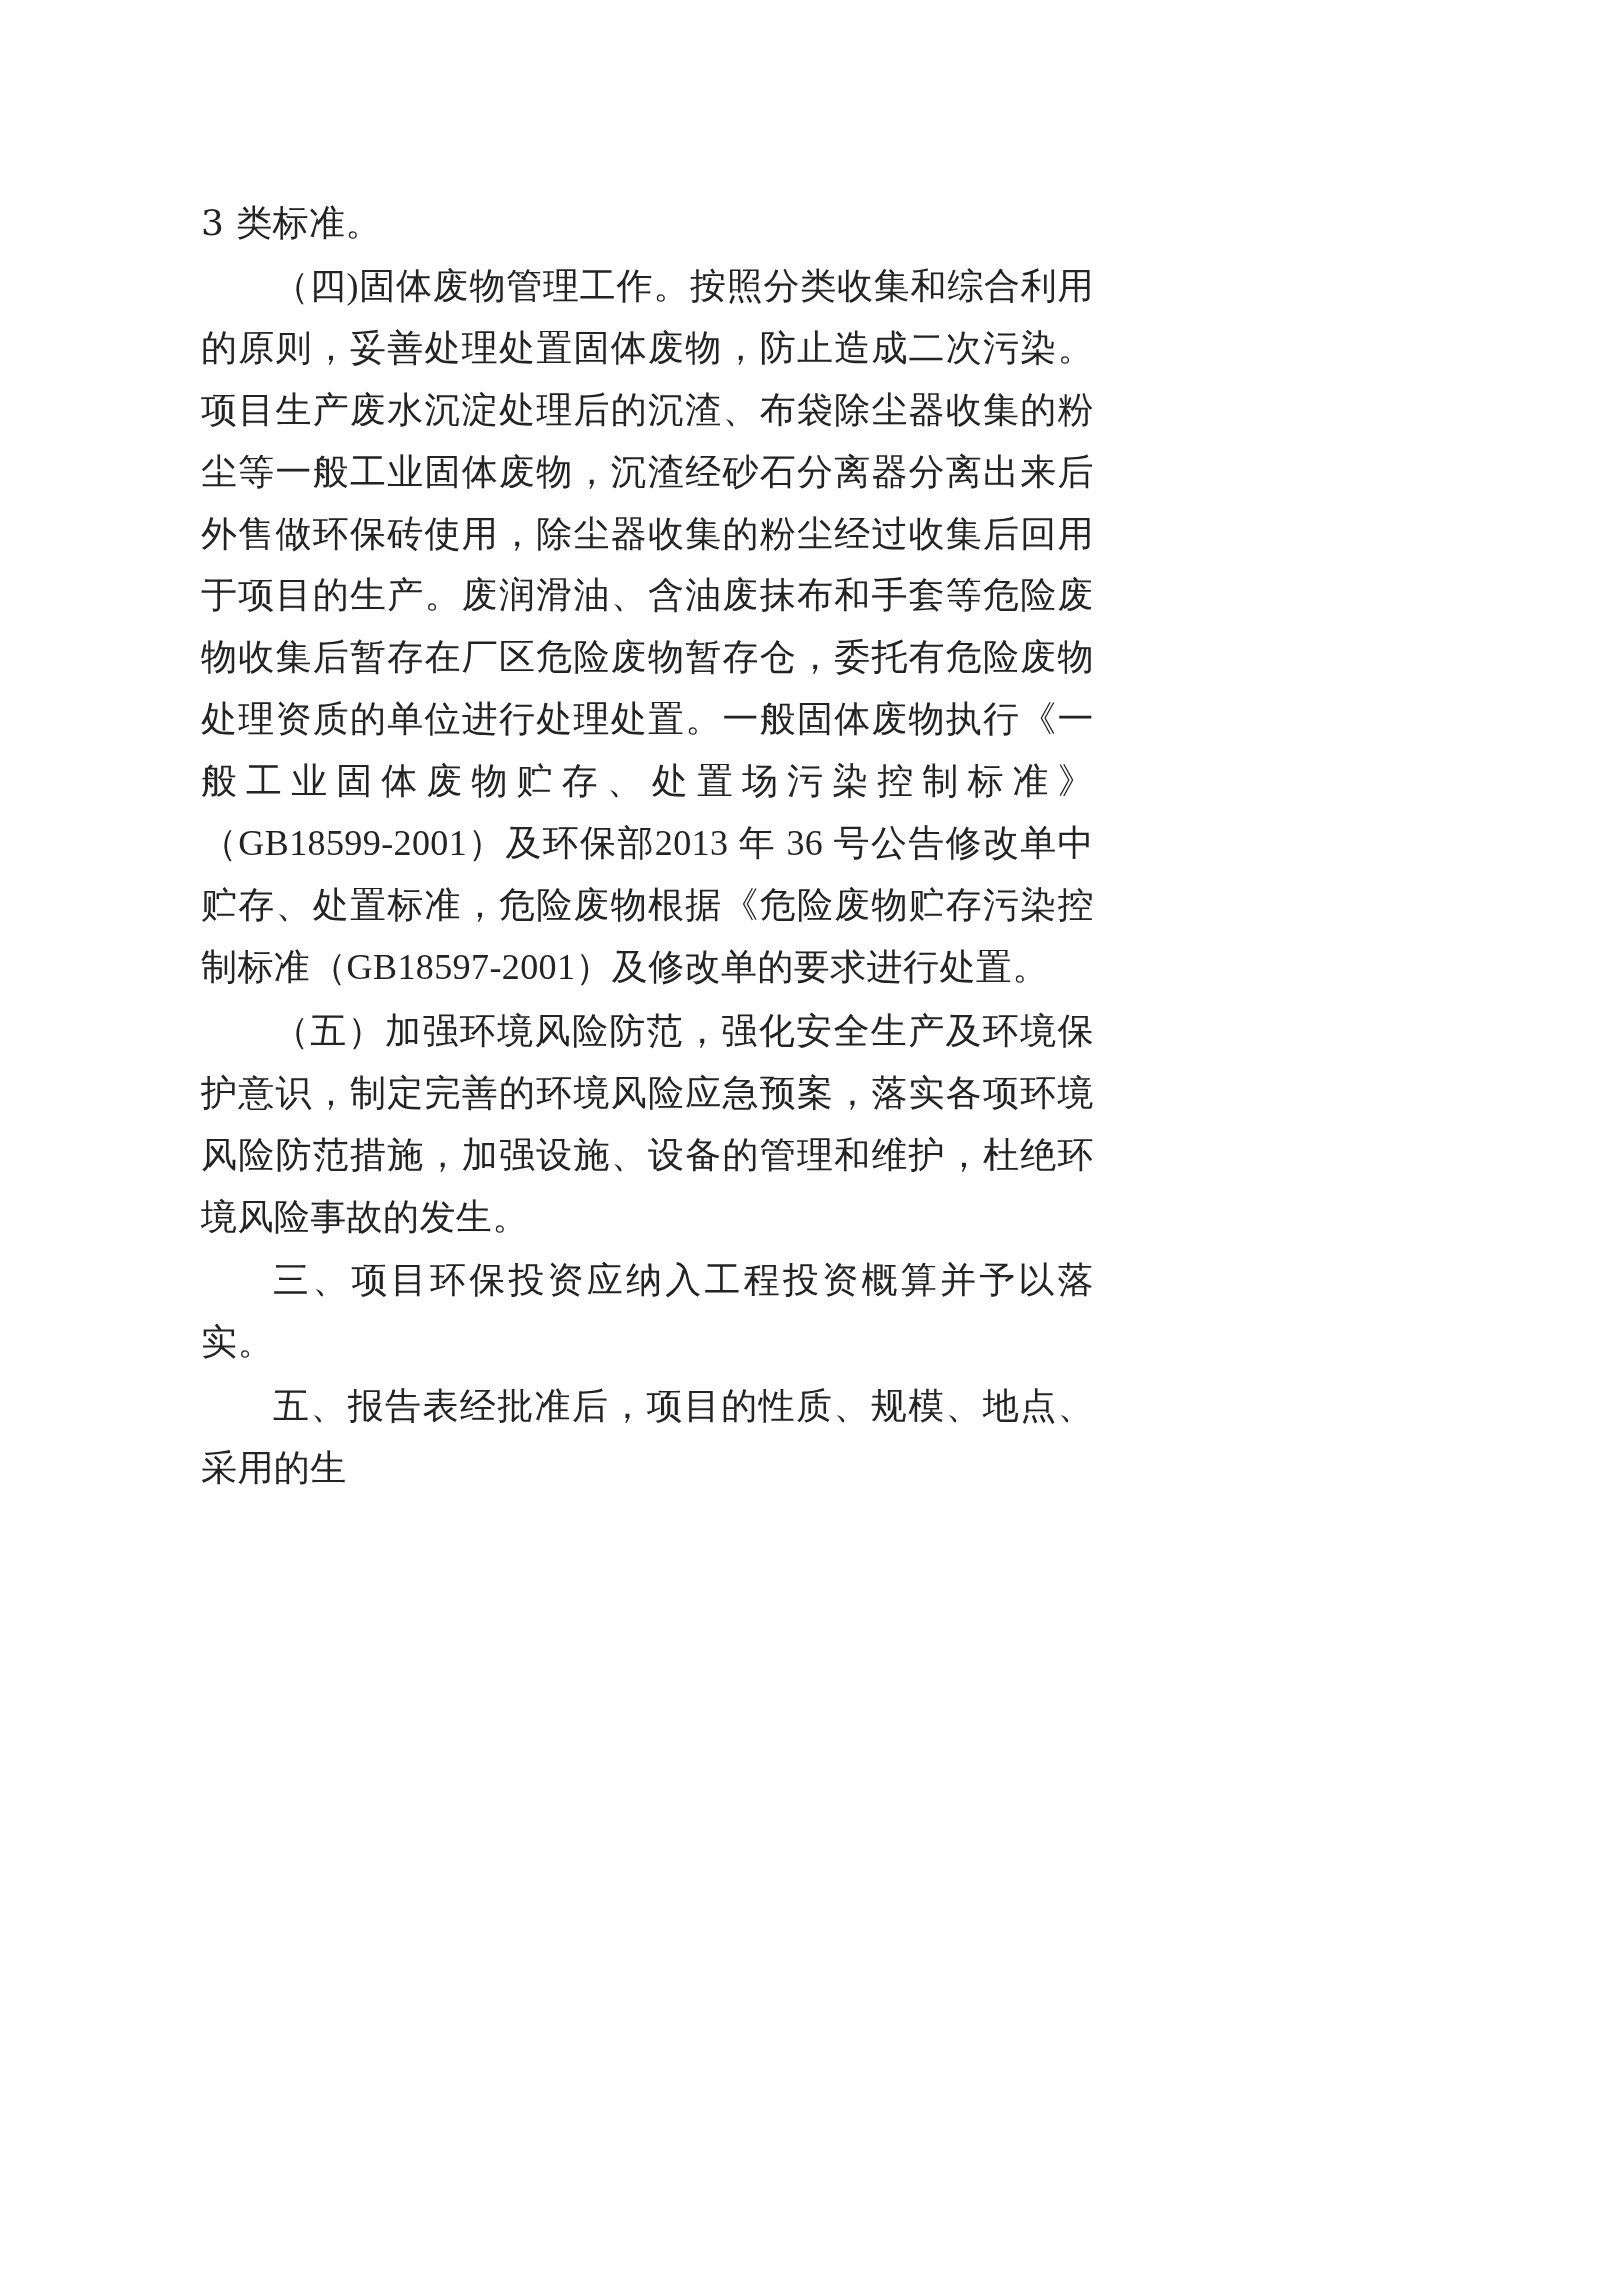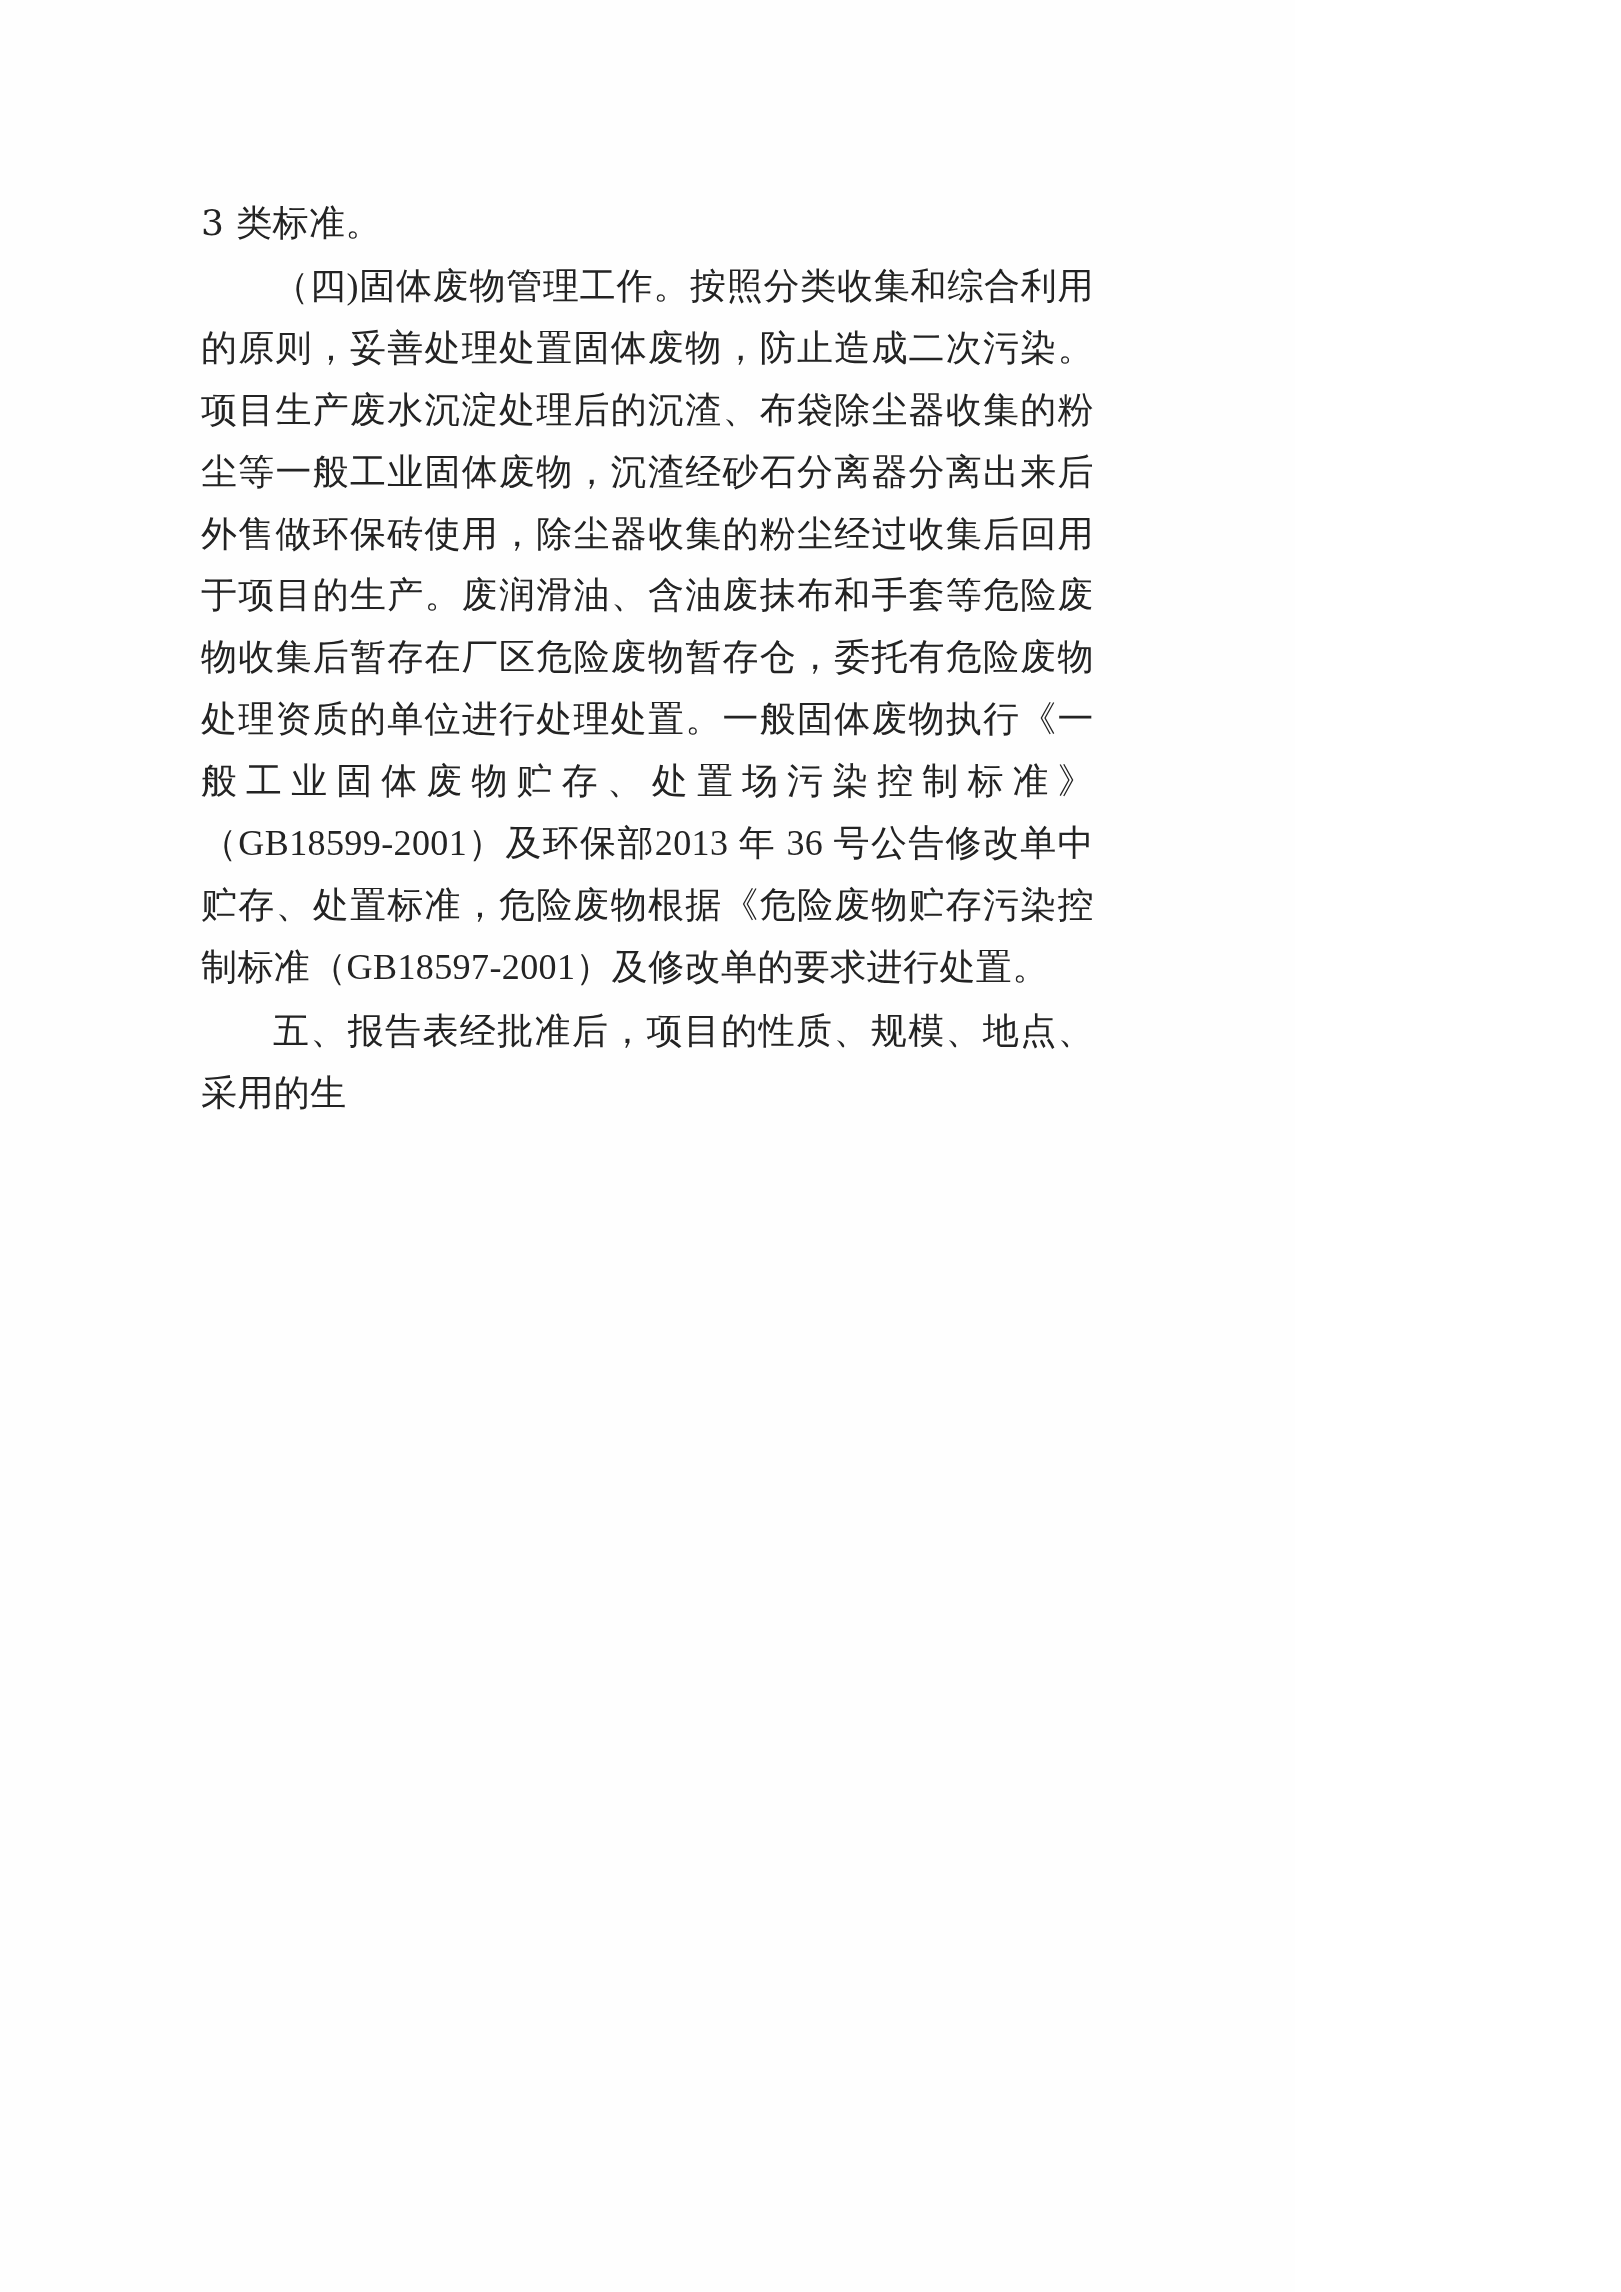--- a/index.html
+++ b/index.html
@@ -45,20 +45,22 @@
 </head>
 <body>
 
 <div class="page">
   <div class="doc-body">
 
     <p class="para noindent">3 类标准。</p>
 
     <p class="para indent">（四)固体废物管理工作。按照分类收集和综合利用的原则，妥善处理处置固体废物，防止造成二次污染。项目生产废水沉淀处理后的沉渣、布袋除尘器收集的粉尘等一般工业固体废物，沉渣经砂石分离器分离出来后外售做环保砖使用，除尘器收集的粉尘经过收集后回用于项目的生产。废润滑油、含油废抹布和手套等危险废物收集后暂存在厂区危险废物暂存仓，委托有危险废物处理资质的单位进行处理处置。一般固体废物执行《一般工业固体废物贮存、处置场污染控制标准》（GB18599-2001）及环保部2013 年 36 号公告修改单中贮存、处置标准，危险废物根据《危险废物贮存污染控制标准（GB18597-2001）及修改单的要求进行处置。</p>
 
+    <p class="para indent">（五）加强环境风险防范，强化安全生产及环境保护意识，制定完善的环境风险应急预案，落实各项环境风险防范措施，加强设施、设备的管理和维护，杜绝环境风险事故的发生。</p>
 
+    <p class="para indent">三、项目环保投资应纳入工程投资概算并予以落实。</p>
 
 
     <p class="para indent">五、报告表经批准后，项目的性质、规模、地点、采用的生</p>
 
   </div>
 </div>
 
 
 </body></html>

